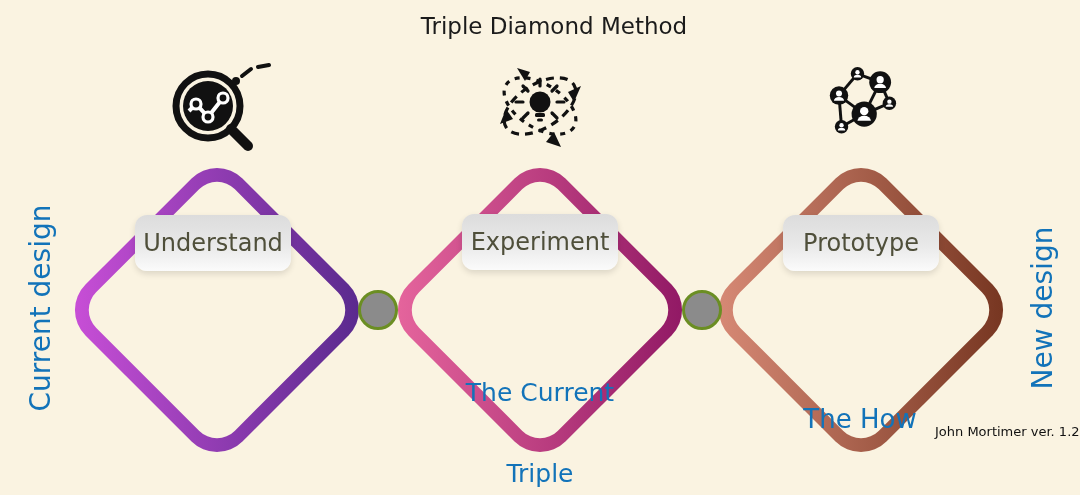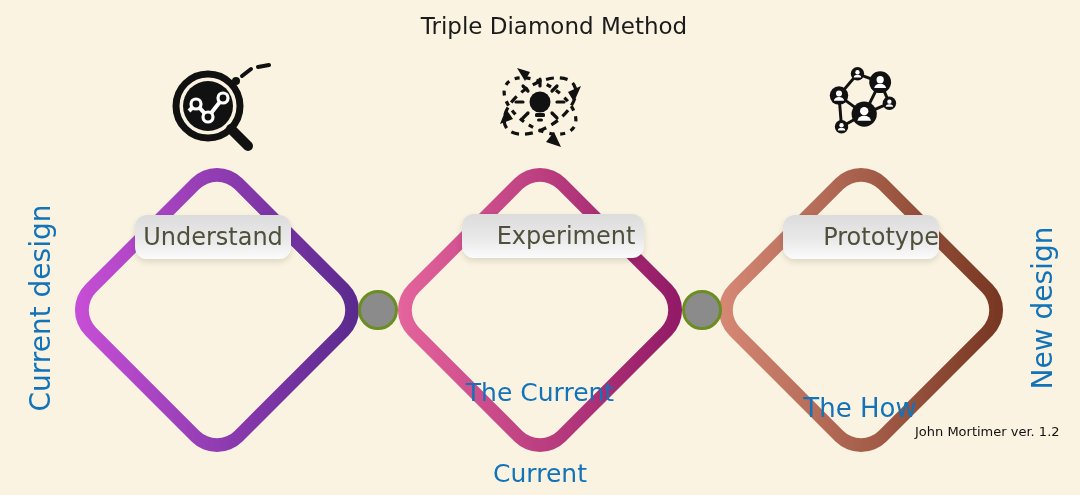--- a/index.html
+++ b/index.html
@@ -35,44 +35,44 @@
   .ring3{ left:750px; top:199px;
     background:linear-gradient(45deg,var(--diamond3_start),var(--diamond3_end)); }
   .connector{
     position:absolute; width:40px; height:40px; border-radius:50%;
     background:var(--connector_fill); border:3px solid var(--connector_border);
     box-sizing:border-box; z-index:3;
   }
   .c1{ left:358px; top:290px; }
   .c2{ left:682px; top:290px; }
   .label-box{
-    position:absolute; width:156px; height:44px; border-radius:12px;
+    position:absolute; width:156px; height:56px; border-radius:12px;
     background:linear-gradient(180deg,#dcdcdc 0%,#e9e9e9 55%,#fbfbfb 100%);
     box-shadow:0 3px 6px rgba(0,0,0,.12);
     display:flex; align-items:center; justify-content:center;
     font-size:24px; color:var(--label_text); z-index:3;
   }
   .lb1{ left:135px; top:215px; }
-  .lb2{ left:462px; top:214px;padding-left:26px; }
-  .lb3{ left:783px; top:215px;justify-content:flex-end; }
+  .lb2{ left:462px; top:214px; }
+  .lb3{ left:783px; top:215px; }
   .blue-text{
     position:absolute; text-align:center; color:var(--blue_text);
     font-size:25px; line-height:27px; white-space:pre-wrap; z-index:2;
   }
   .bt1{ left:103px; top:328px; width:220px; }
   .bt2{ left:430px; top:325px; width:220px; }
-  .bt3{ left:760px; top:341px; width:200px; font-size:26px; }
+  .bt3{ left:760px; top:352px; width:200px; font-size:26px; }
   .side-label{
     position:absolute; color:var(--blue_text); font-size:28px;
     text-align:center; transform:rotate(-90deg); z-index:2; height:34px; line-height:34px;
   }
   .side-left{ width:220px; left:-69px; top:291px; }
   .side-right{ width:200px; left:943px; top:291px; }
   .footer{
-    position:absolute; left:915px; top:424px; font-size:13px;
+    position:absolute; left:935px; top:424px; font-size:13px;
     color:#111; z-index:4; white-space:nowrap;
   }
   .icon{ position:absolute; z-index:2; }
   .icon1{ left:163px; top:62px; }
   .icon2{ left:494px; top:60px; }
   .icon3{ left:818px; top:62px; }
 </style>
 </head>
 <body>
 
@@ -167,21 +167,21 @@
     <span>Experiment</span>
   </div>
   <div class="label-box lb3">
     <span>Prototype</span>
   </div>
 
   <div class="blue-text bt1">
   </div>
   <div class="blue-text bt2">
     <div>The Current</div>
-    <div>Current</div>
+    <div>Triple</div>
   </div>
   <div class="blue-text bt3">
     <div>The How</div>
   </div>
 
   <div class="side-label side-left">Current design</div>
   <div class="side-label side-right">New design</div>
 
   <div class="footer">John Mortimer ver. 1.2</div>
 

